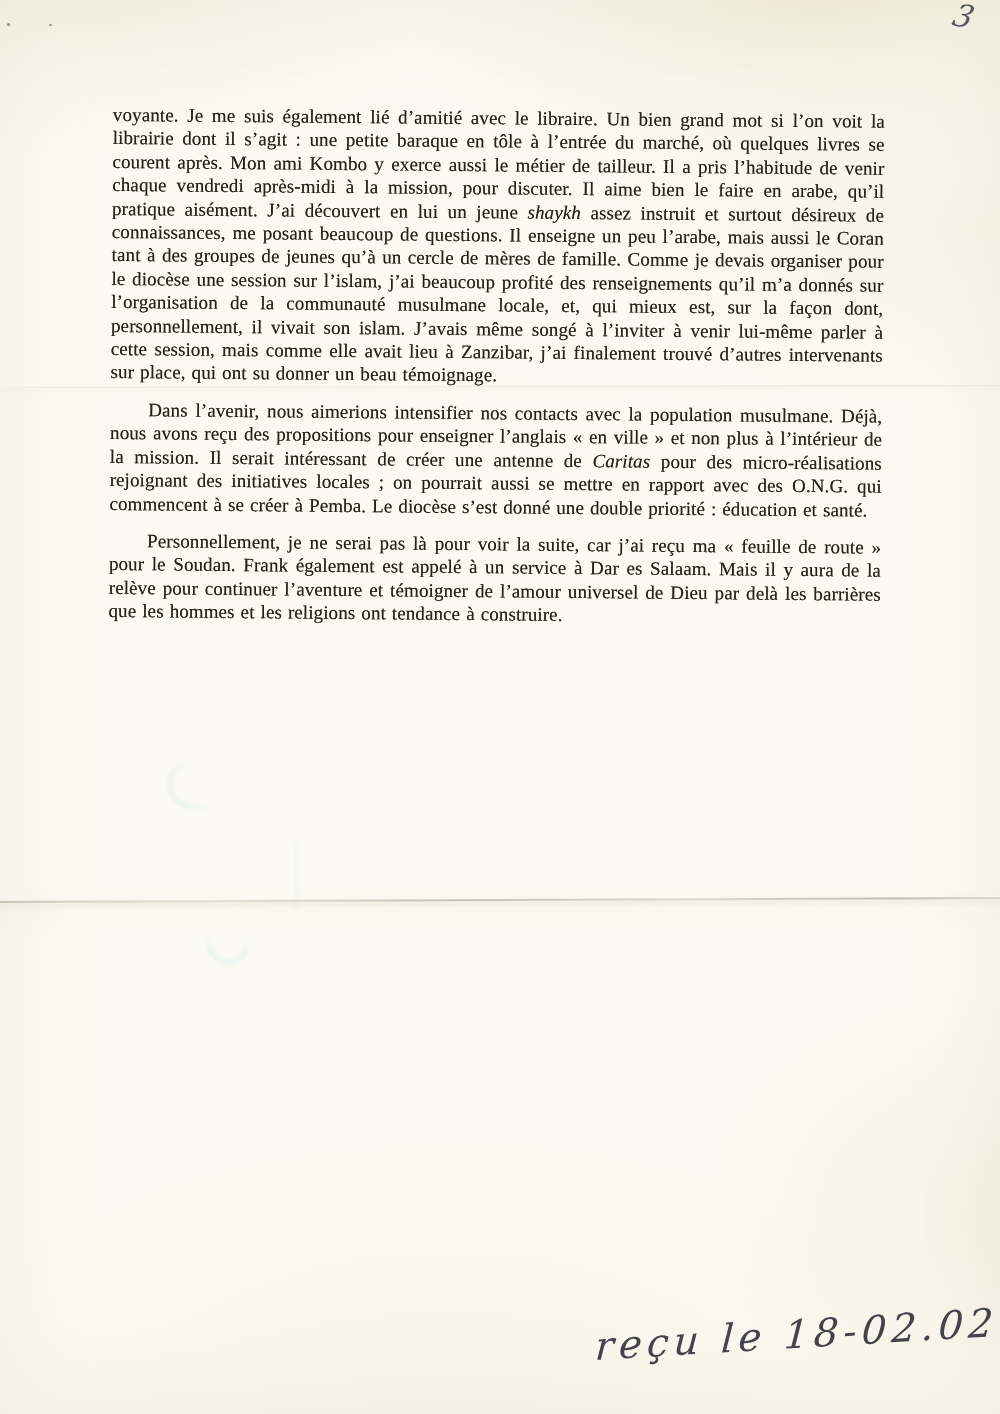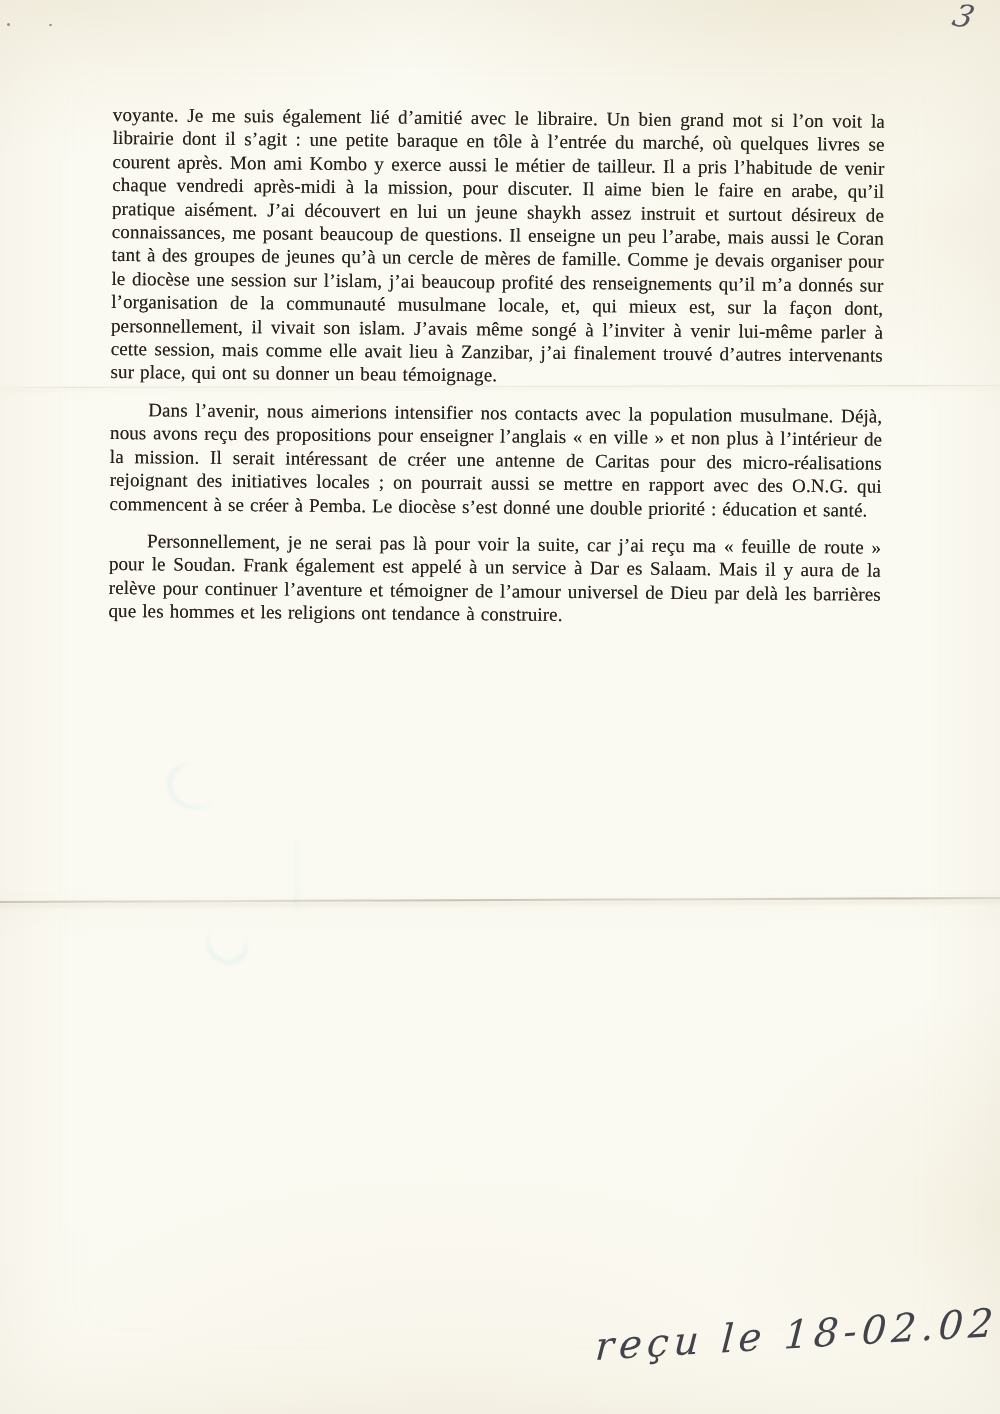--- a/index.html
+++ b/index.html
@@ -35,21 +35,21 @@
     line-height: 23.4px;
     text-align: justify;
     letter-spacing: 0.1px;
     word-spacing: 0.06em;
     transform: rotate(0.5deg);
     transform-origin: 0 0;
     text-shadow: 0 0 0.5px rgba(45,36,28,0.65);
   }
   .text-block p { margin: 0 0 14px 0; }
   .text-block p.indent { text-indent: 38px; }
-  .text-block span.italic { }
+  .text-block span.italic { font-style: italic; }
 
   
   .fold {
     position: absolute;
     left: -10px;
     width: 1030px;
     pointer-events: none;
   }
   .fold1 {
     top: 386px;

